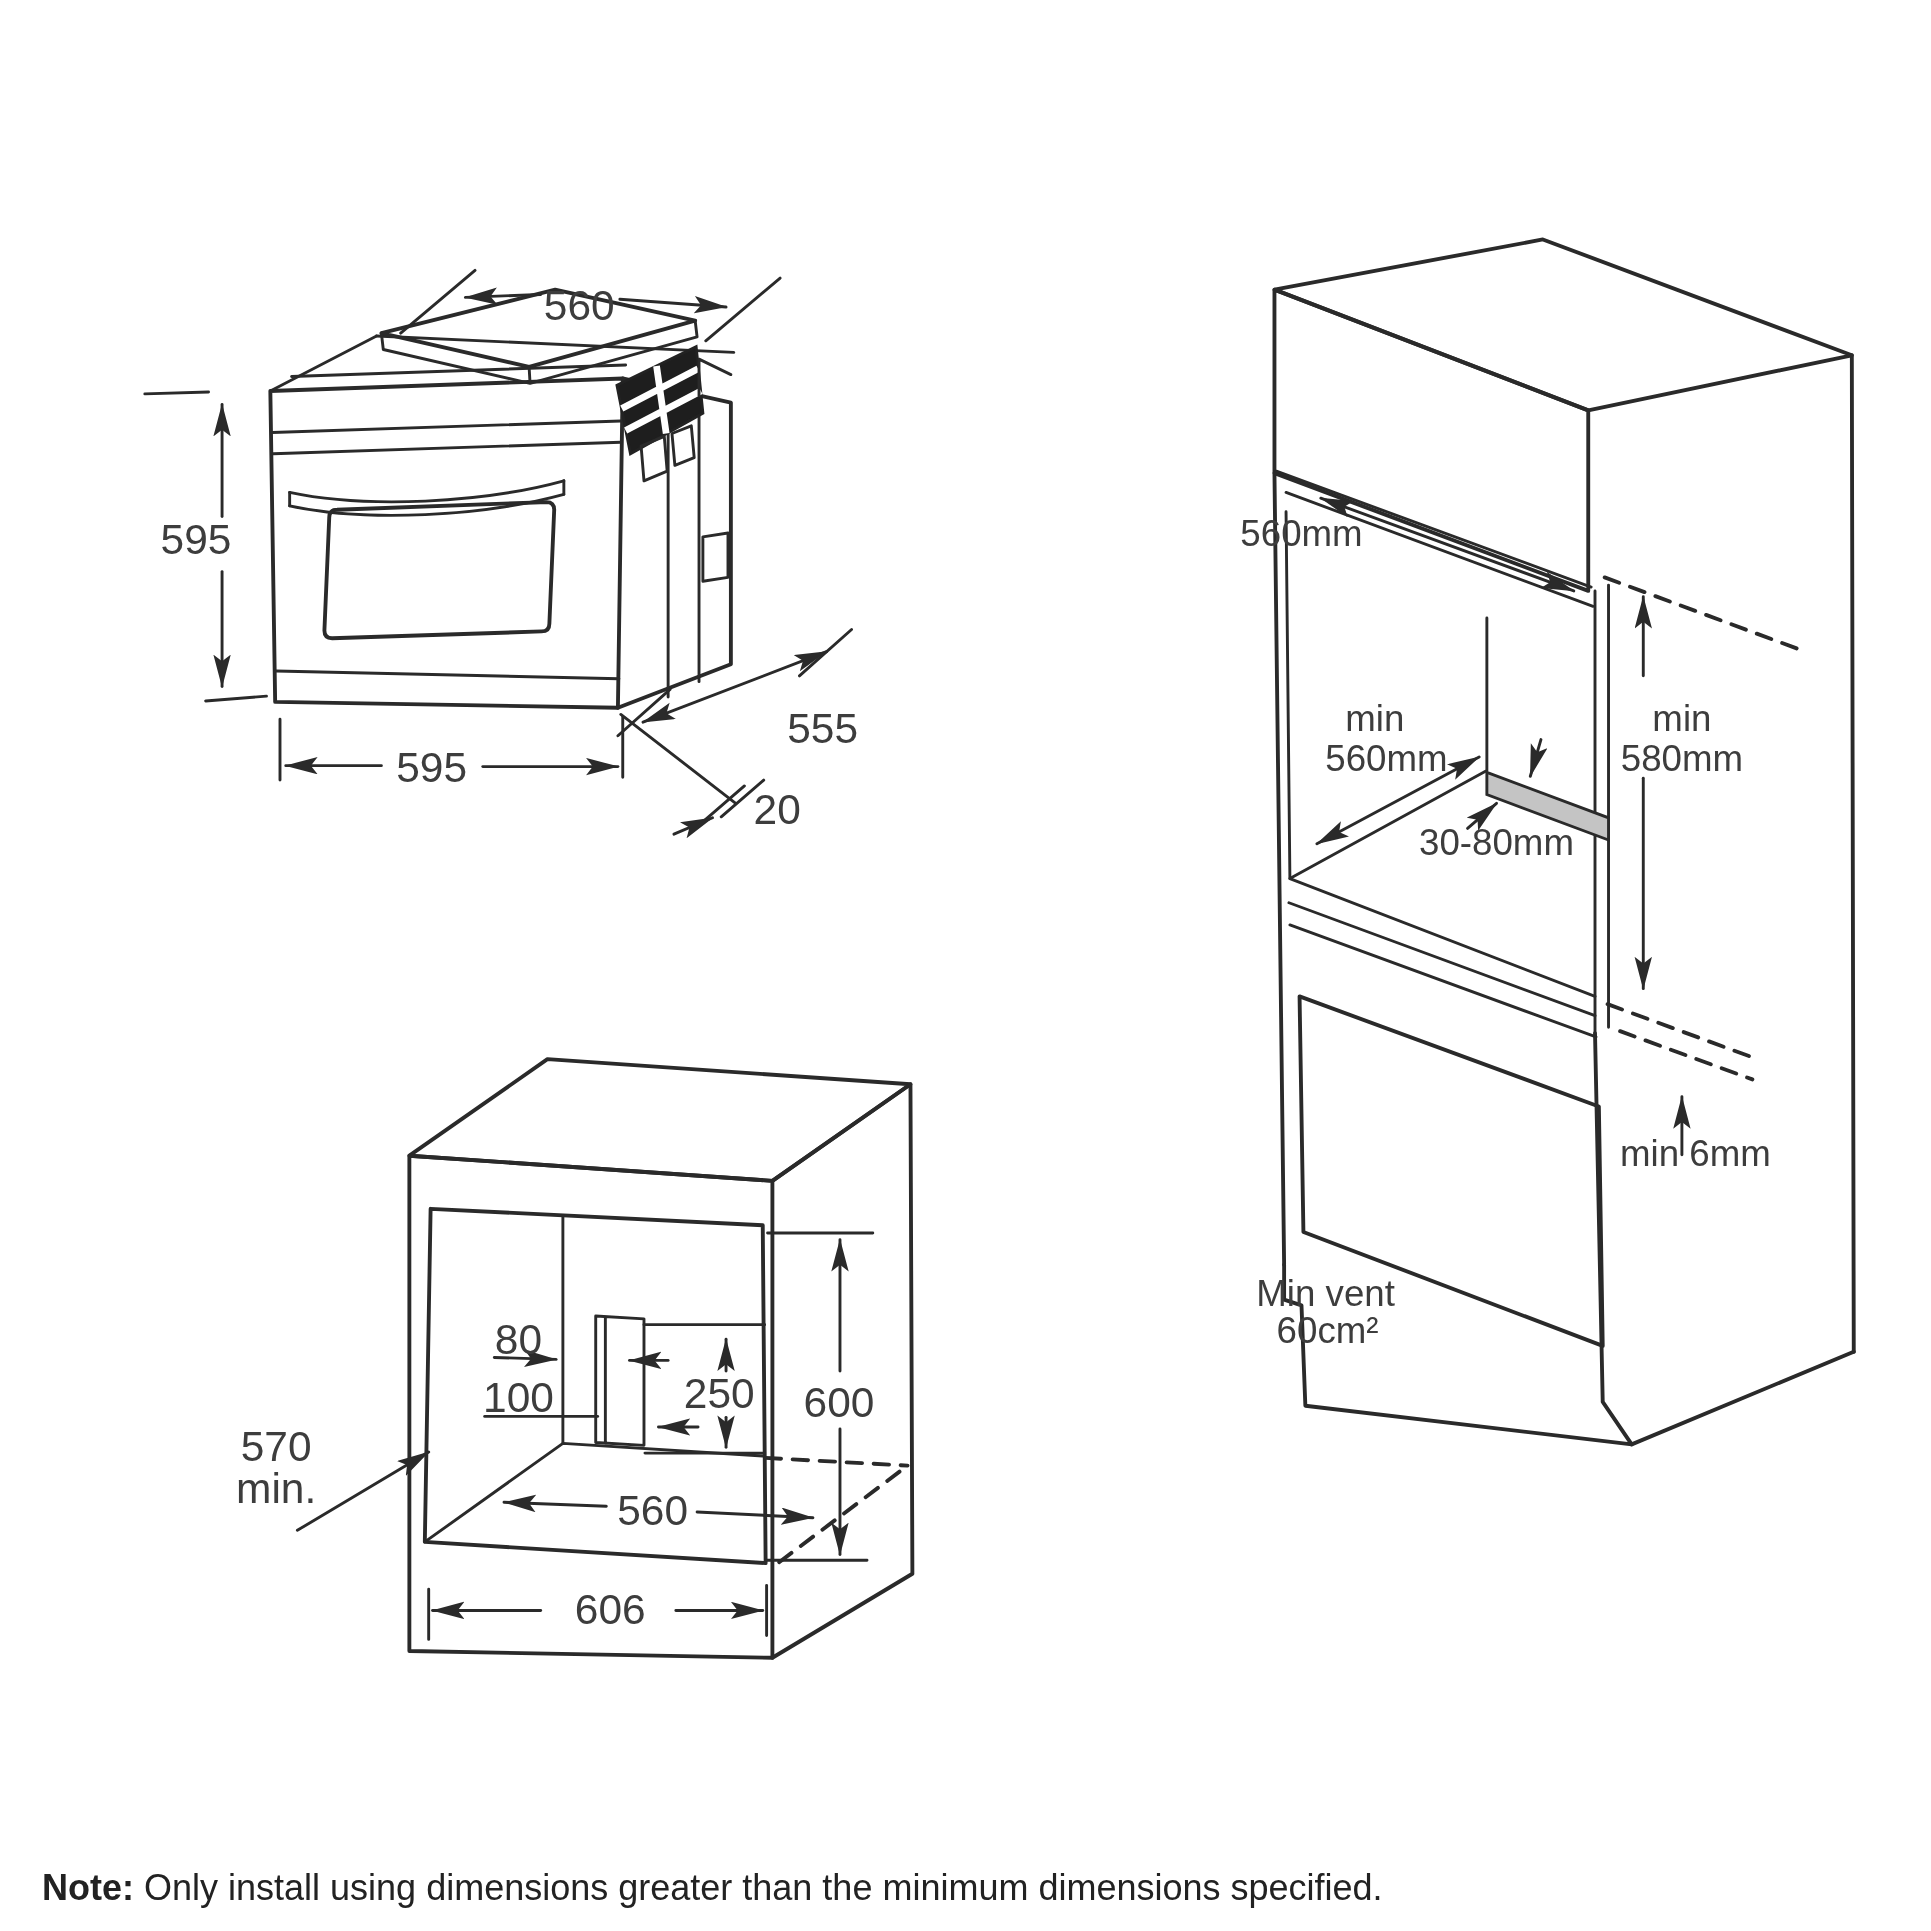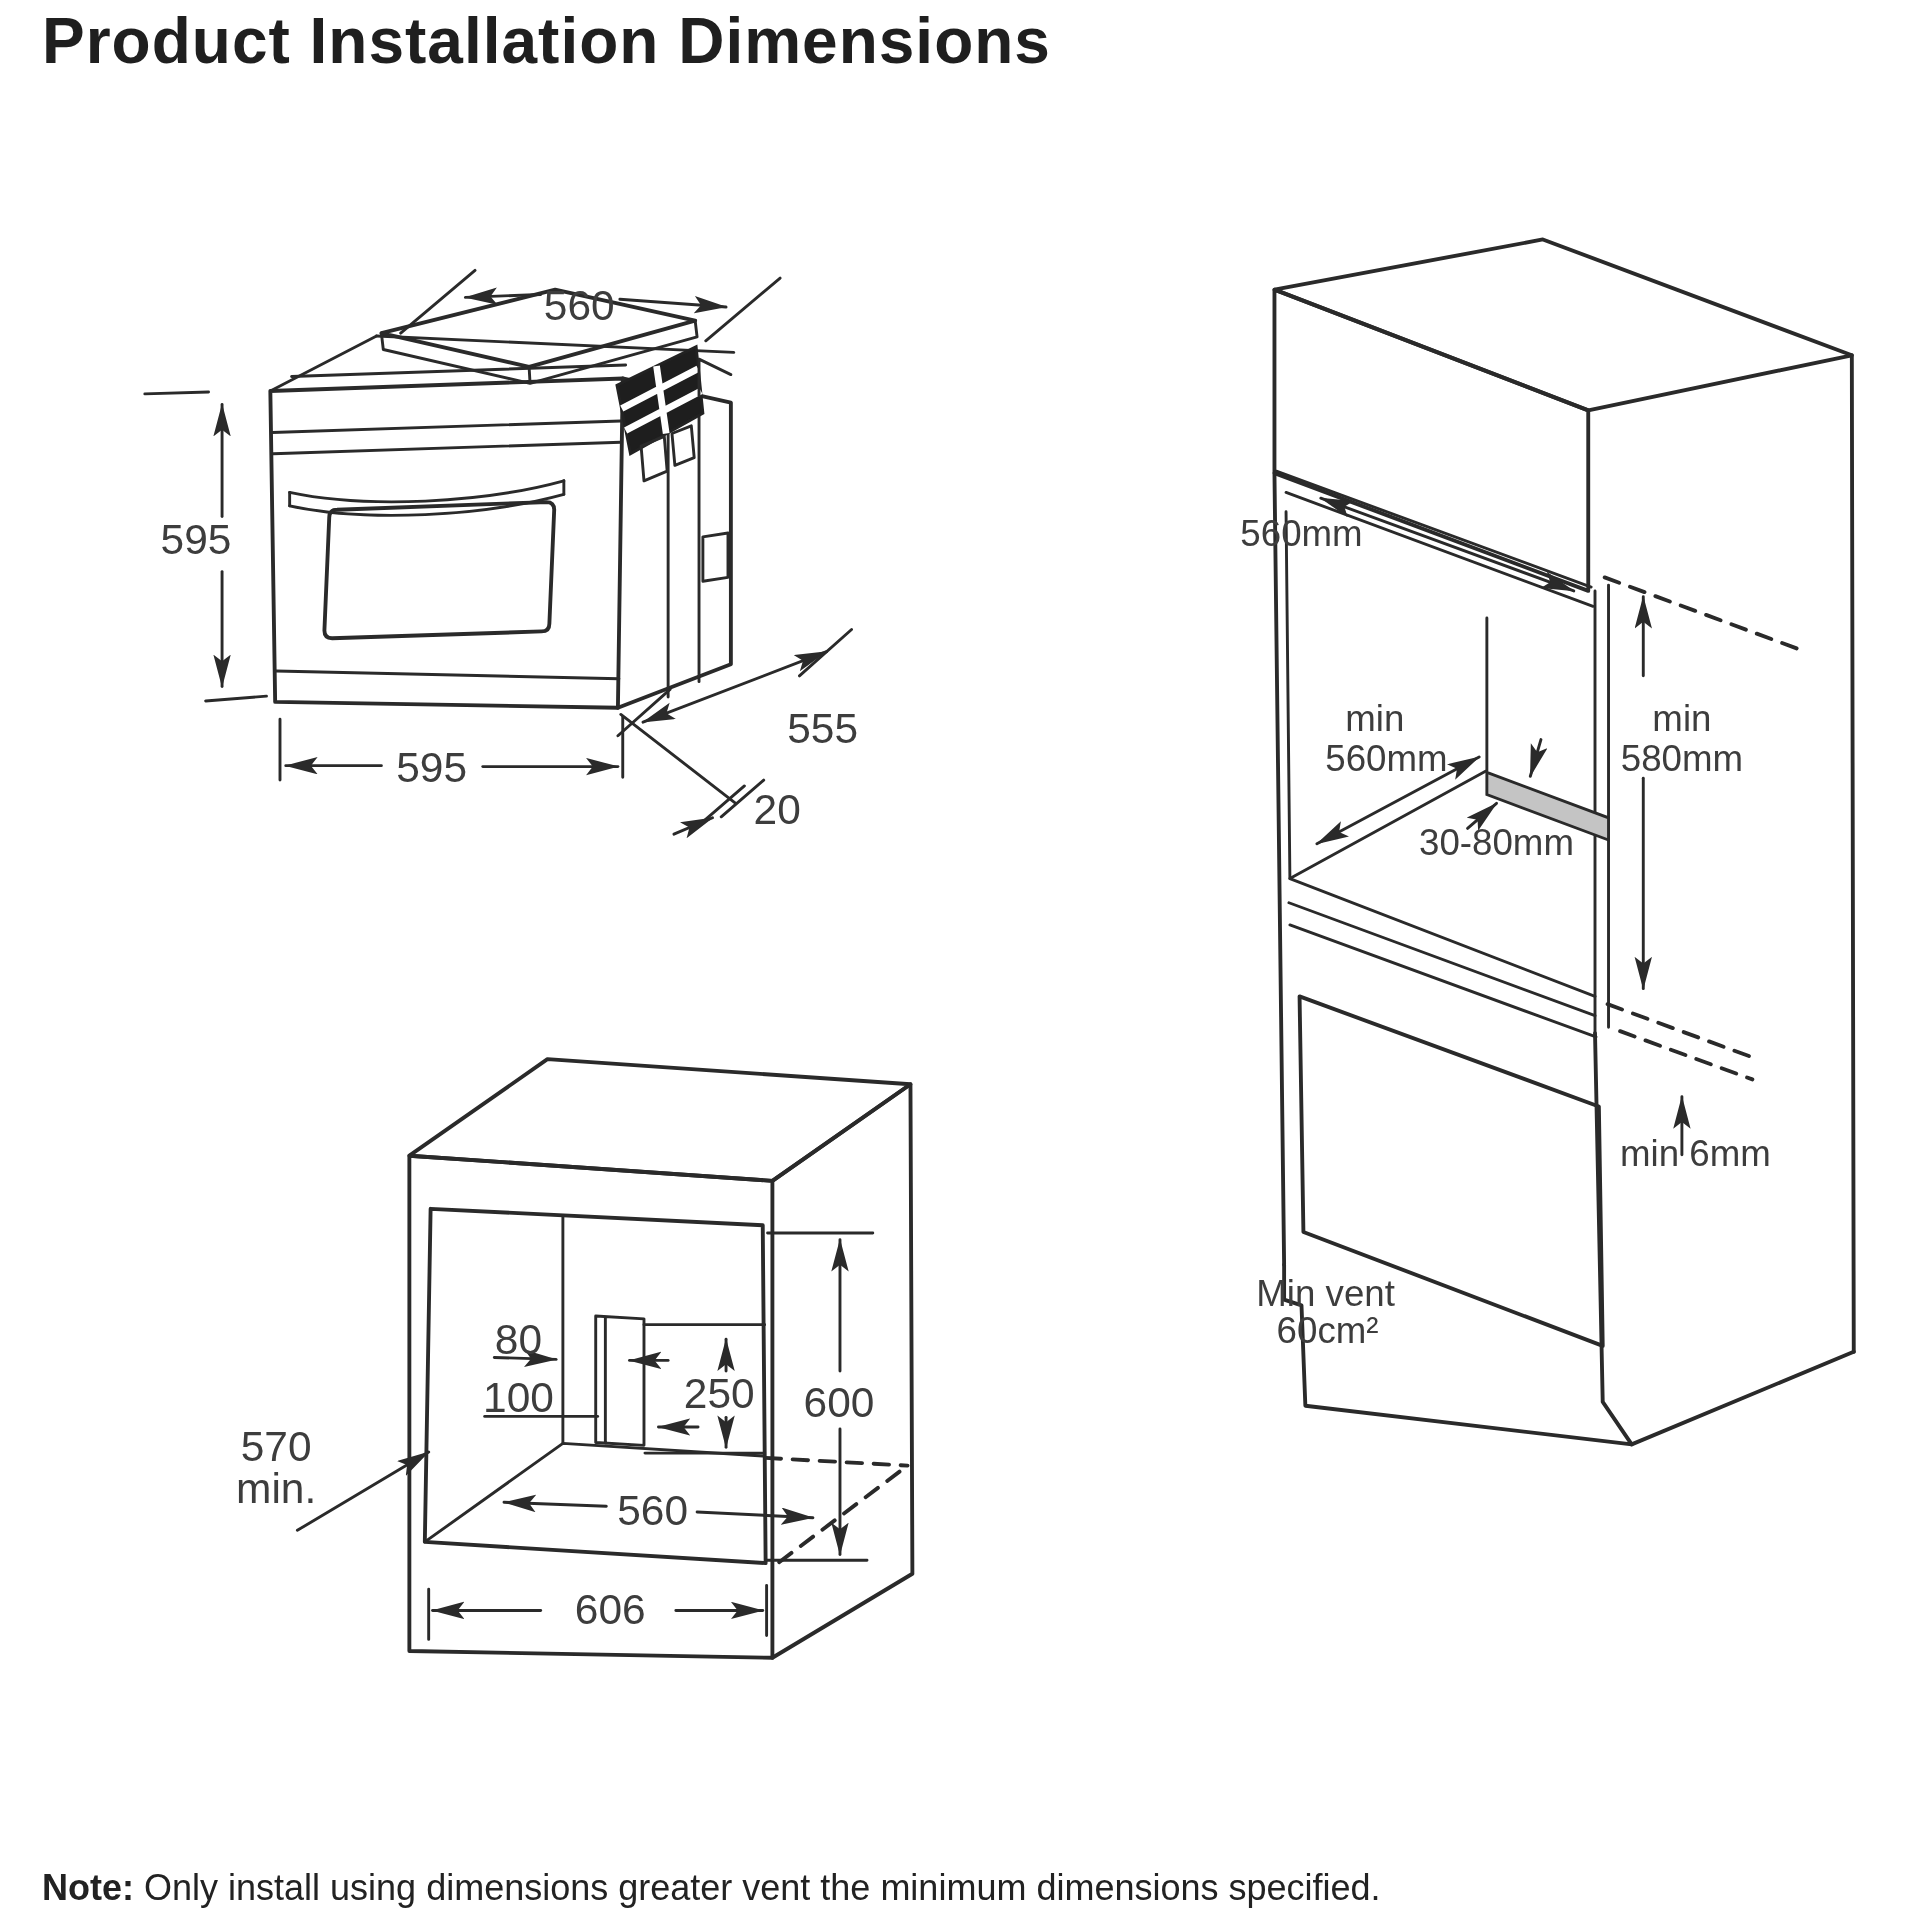--- a/index.html
+++ b/index.html
@@ -17,21 +17,20 @@
   .dim-s{font-family:"Liberation Sans",sans-serif;font-size:38px;fill:#3d3d3d;}
   .fillg{fill:#c4c4c4;stroke:#2a2a2a;stroke-width:3;}
   .blk{fill:#1e1e1e;stroke:#222;stroke-width:3;}
   .wm{stroke:#ffffff;stroke-width:7;fill:none;}
 </style>
 </head>
 <body>
 
 <div id="page">
 
-  <div id="page-title">Product Installation Dimensions</div>
 
   <svg id="art" viewBox="0 0 2000 2000" xmlns="http://www.w3.org/2000/svg">
     <defs>
       <marker id="ah" markerUnits="userSpaceOnUse" markerWidth="38" markerHeight="20" refX="33" refY="9" orient="auto">
         <path d="M0,0 L34,9 L0,18 L7,9 Z" fill="#2a2a2a"></path>
       </marker>
       <marker id="ahr" markerUnits="userSpaceOnUse" markerWidth="38" markerHeight="20" refX="33" refY="9" orient="auto-start-reverse">
         <path d="M0,0 L34,9 L0,18 L7,9 Z" fill="#2a2a2a"></path>
       </marker>
     </defs>
@@ -215,16 +214,16 @@
         <text class="dim-s" x="1756" y="1208" text-anchor="middle">min 6mm</text>
       </g>
 
       <g>
         <text class="dim-s" x="1373" y="1353" text-anchor="middle">Min vent</text>
         <text class="dim-s" x="1375" y="1391" text-anchor="middle">60cm²</text>
       </g>
     </g>
   </svg>
 
-  <div id="note-bar"><b>Note:</b><span> Only install using dimensions greater vent the minimum dimensions specified.</span></div>
+  <div id="note-bar"><b>Note:</b><span> Only install using dimensions greater than the minimum dimensions specified.</span></div>
 
 </div>
 
 
 </body></html>

